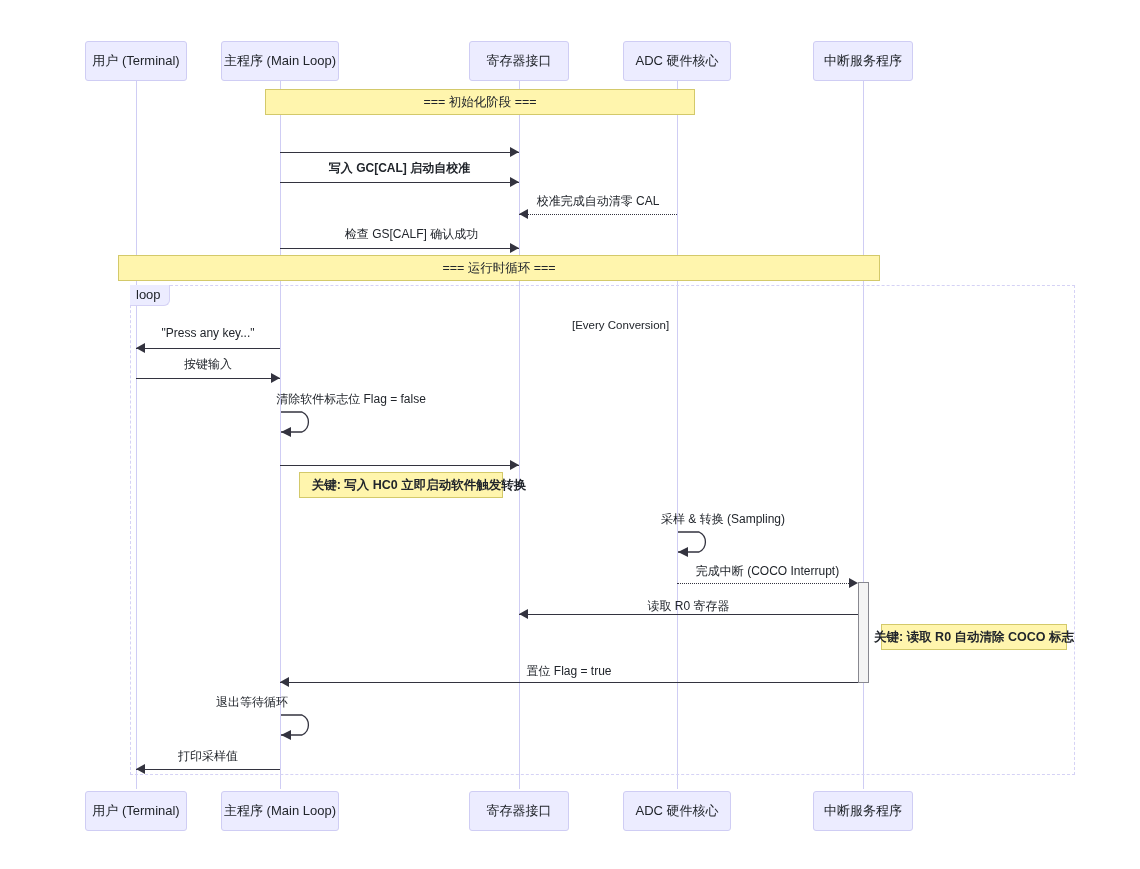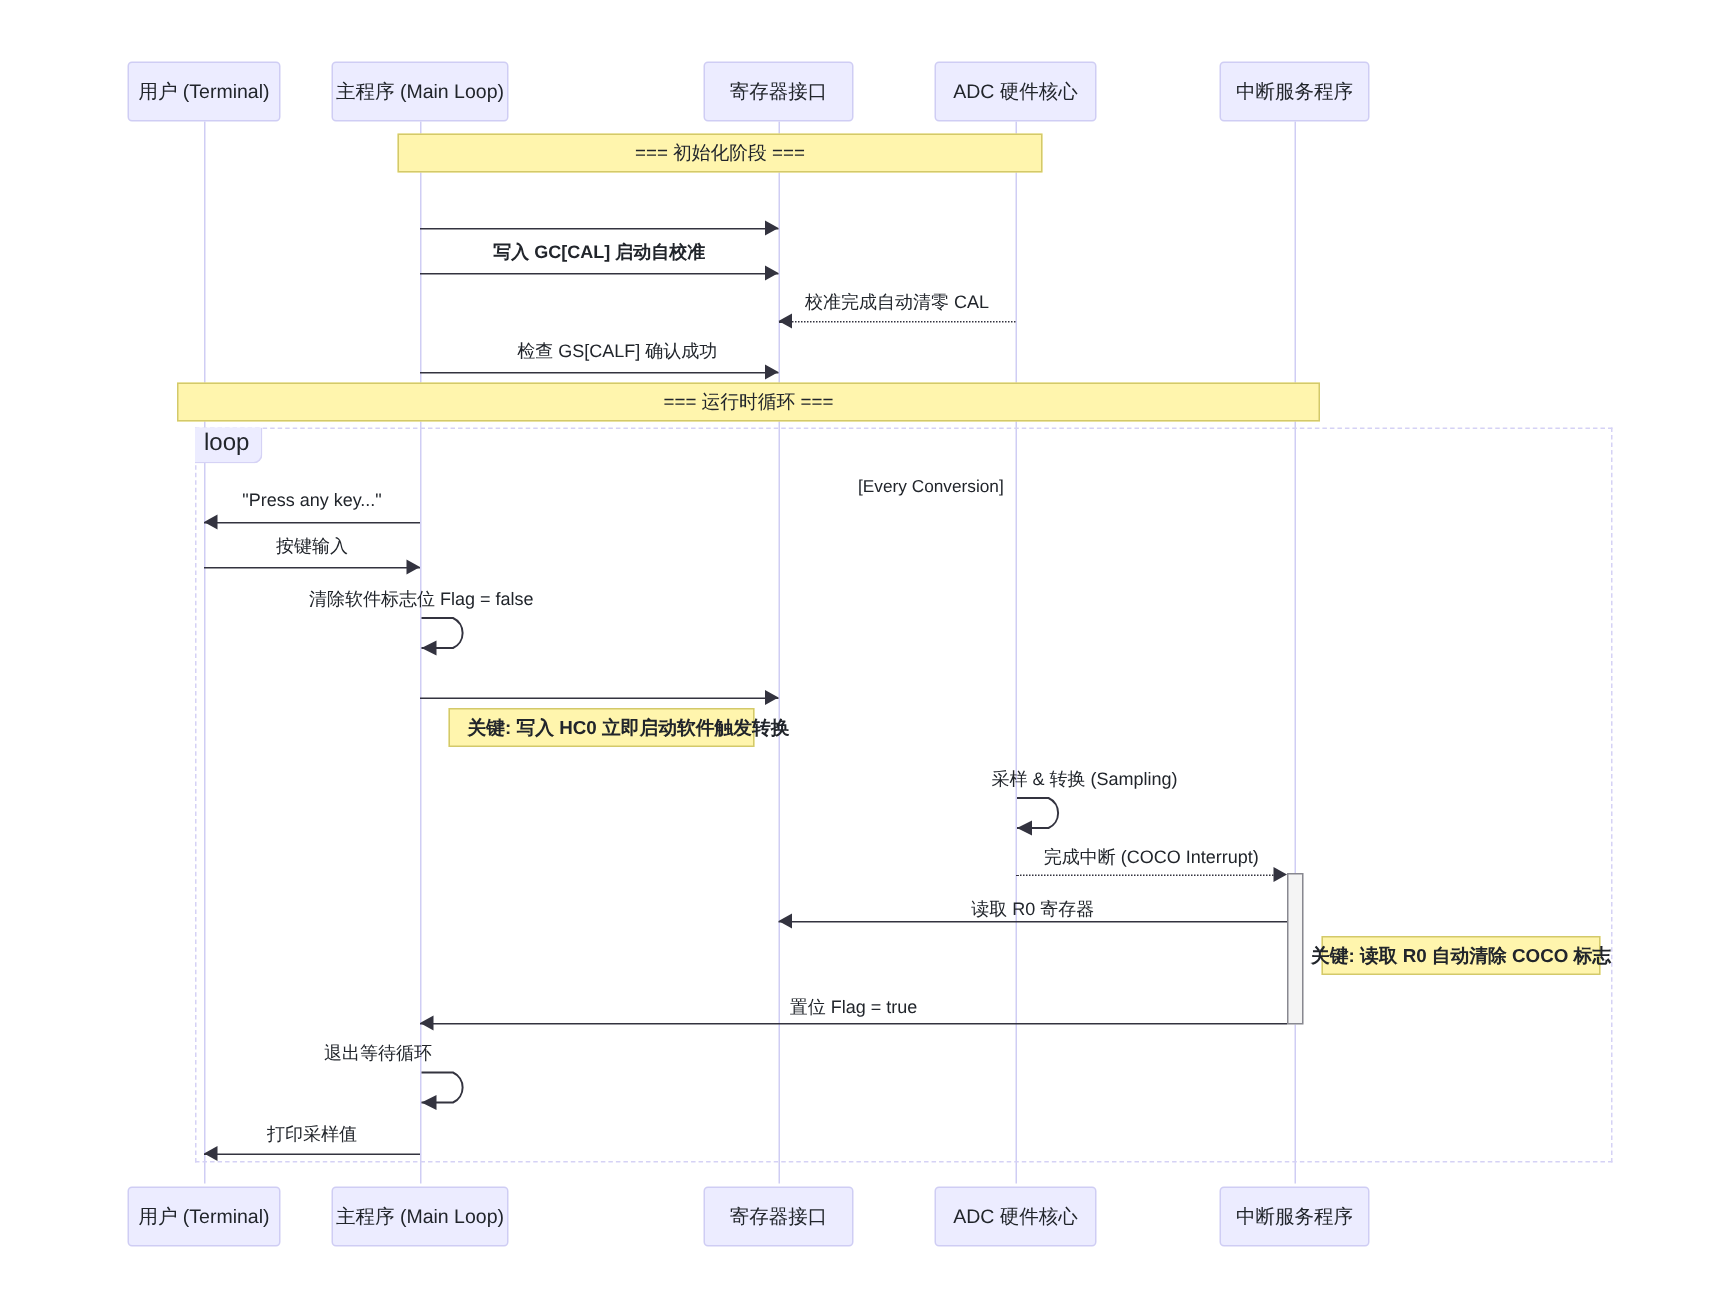--- a/index.html
+++ b/index.html
@@ -59,21 +59,21 @@
     border:1px dashed #d5d2f5;
     box-sizing:border-box;
     background:transparent;
   }
   .frame-label{
     position:absolute;
     background:#ececff;
     border:1px solid #d5d2f5;
     border-top:none;border-left:none;
     border-bottom-right-radius:6px;
-    font-size:16px;color:#21252b;
+    font-size:13px;color:#21252b;
     padding:2px 8px 3px 6px;
     box-sizing:border-box;
   }
   .frame-cond{
     position:absolute;
     font-size:11.5px;color:#21252b;
     white-space:nowrap;
     margin-top:28px;
   }
 
@@ -185,21 +185,21 @@
   <div class="frame-cond" style="left:572px;top:291px;">[Every Conversion]</div>
 
   <div class="msg-label" style="left:136px;top:326px;width:144px;">"Press any key..."</div>
   <div class="msg-line" style="left:136px;top:348px;width:144px;"></div>
   <div class="arrow left" style="left:136px;top:343px;"></div>
 
   <div class="msg-label" style="left:136px;top:356px;width:144px;">按键输入</div>
   <div class="msg-line" style="left:136px;top:378px;width:144px;"></div>
   <div class="arrow right" style="left:271px;top:373px;"></div>
 
-  <div class="msg-label" style="left:206px;top:391px;width:290px;text-align:left;">清除软件标志位 Flag = false</div>
+  <div class="msg-label" style="left:206px;top:391px;width:290px;text-align:center;">清除软件标志位 Flag = false</div>
   <div class="selfmsg" style="left:280px;top:408px;">
     <svg width="50" height="28" viewBox="0 0 50 28">
       <path d="M 1 4 L 22 4 A 11 11 0 0 1 22 24 L 1 24" fill="none" stroke="#33333f" stroke-width="1.3"></path>
       <polygon points="1,24 11,19 11,29" fill="#33333f"></polygon>
     </svg>
   </div>
 
   <div class="msg-line" style="left:280px;top:465px;width:239px;"></div>
   <div class="arrow right" style="left:510px;top:460px;"></div>
 

